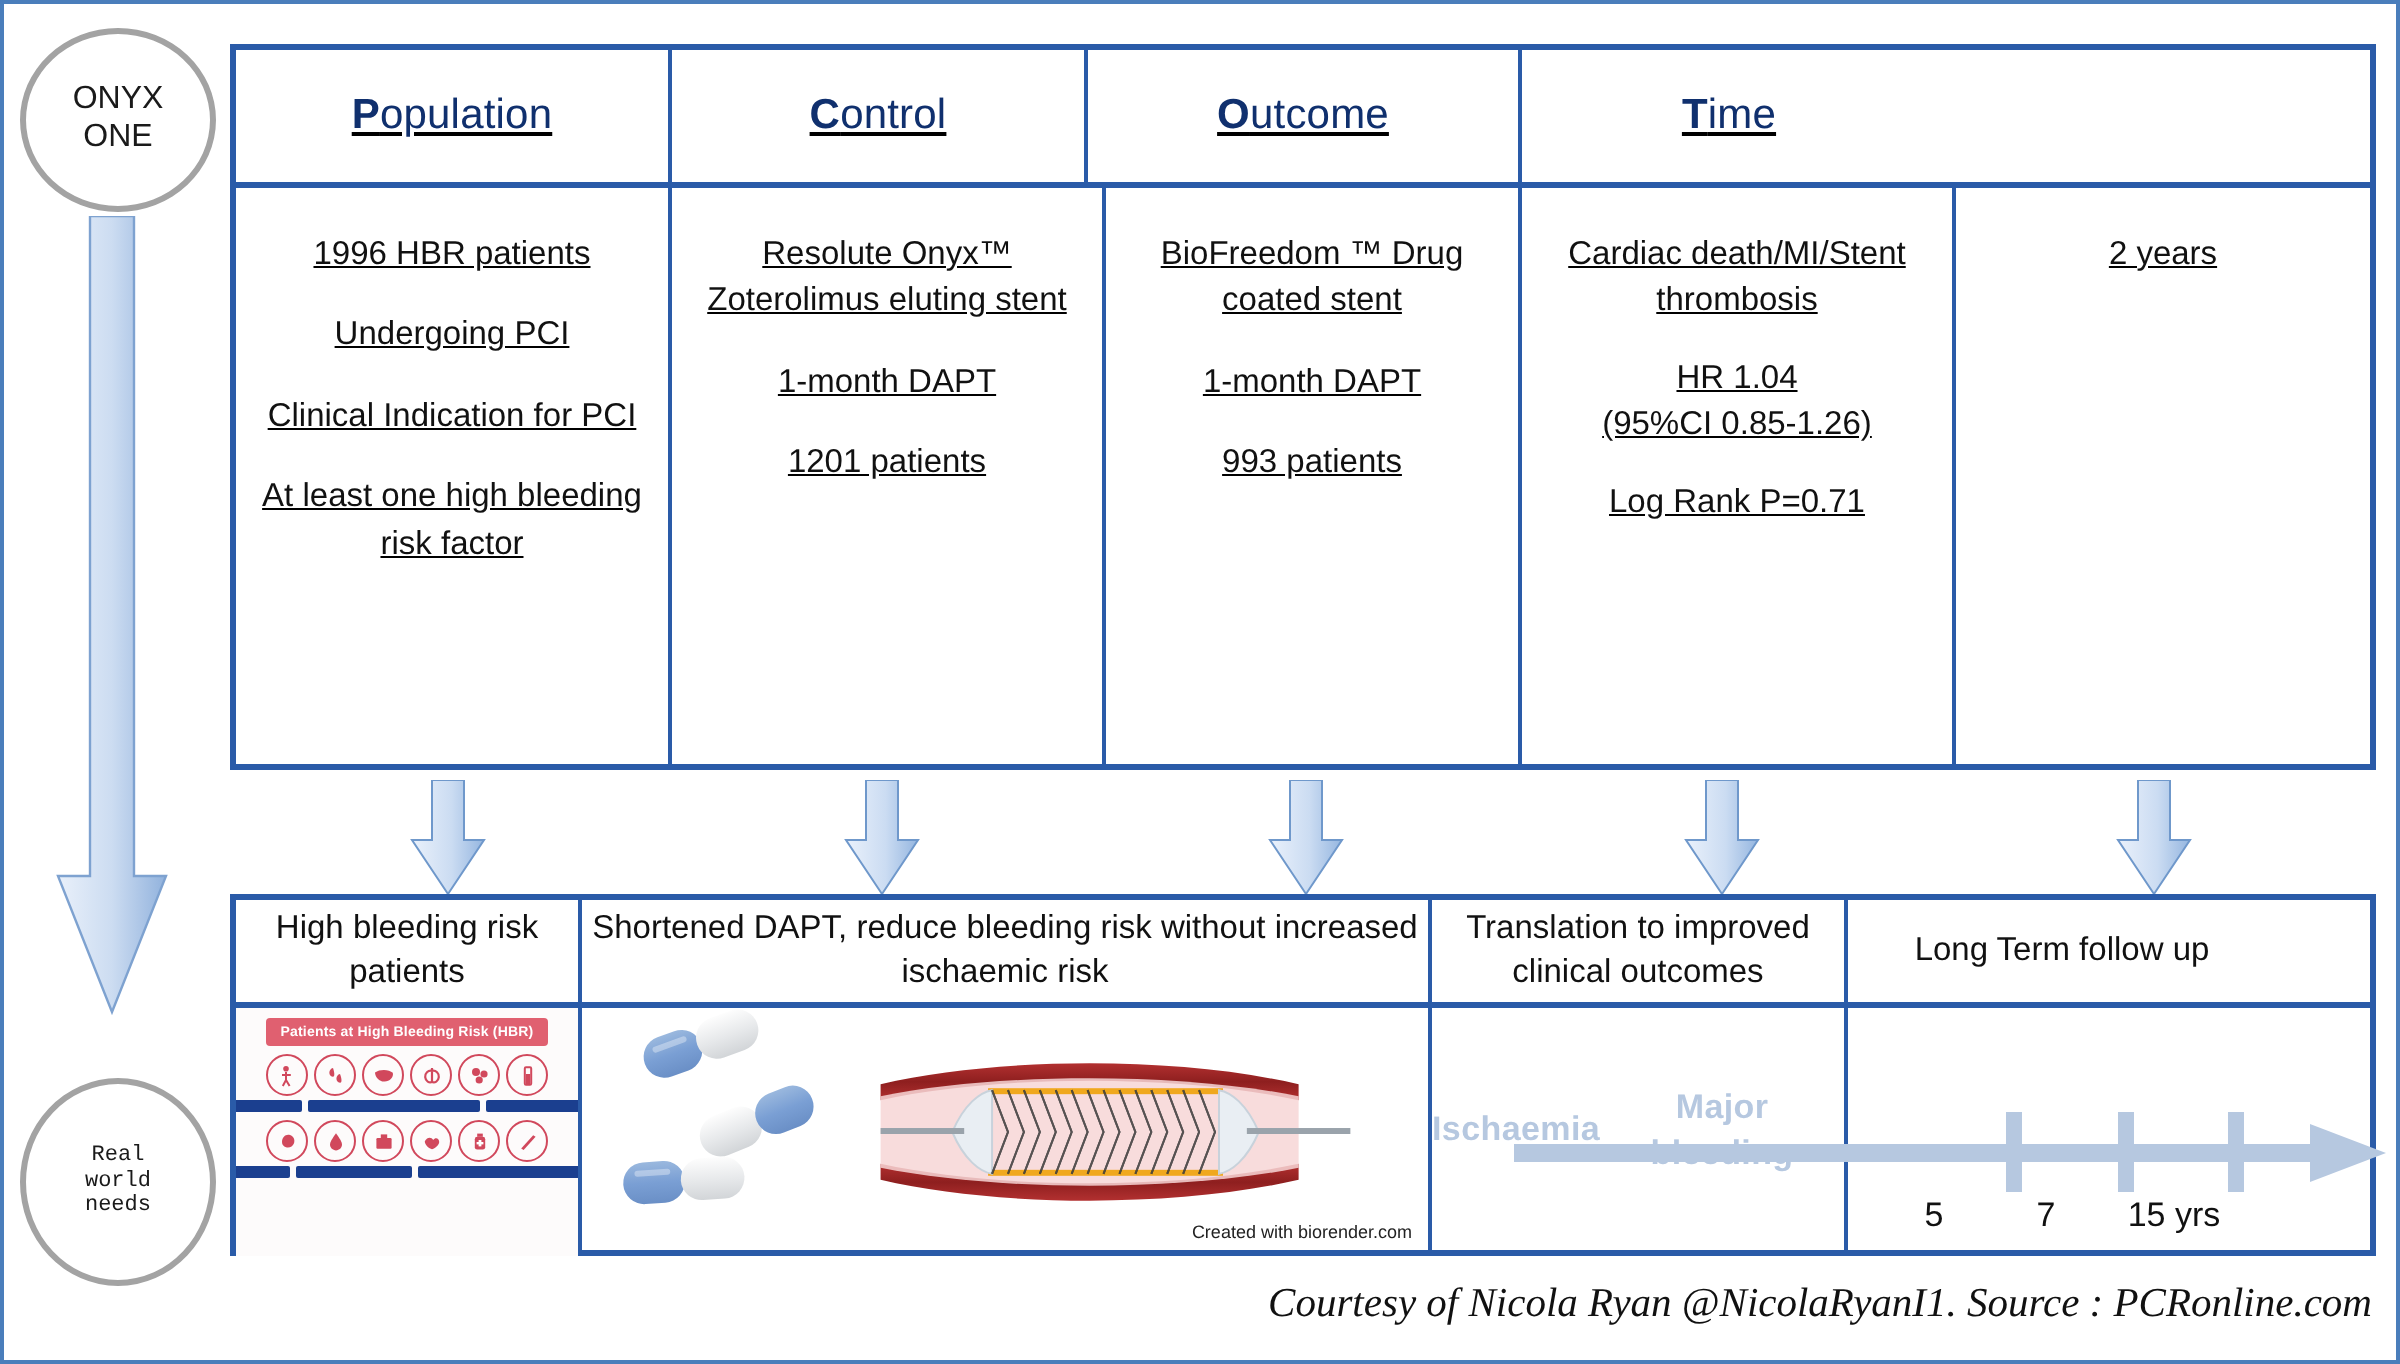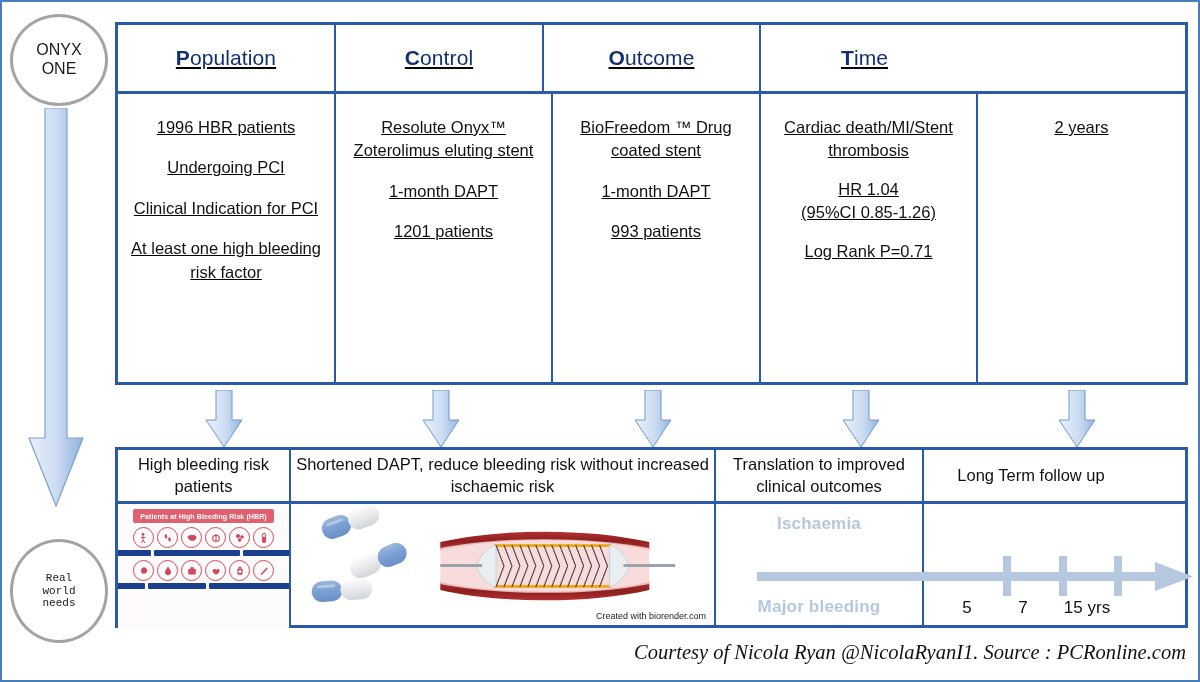--- a/index.html
+++ b/index.html
@@ -82,21 +82,21 @@
   .hbr-circ{width:19px;height:19px;border-radius:50%;border:1.4px solid #d1485c;
             display:flex;align-items:center;justify-content:center;}
   .hbr-bars{display:flex;gap:3px;margin-top:2px;width:186px;}
   .hbr-bar{height:6px;background:#1b3f8f;border-radius:1px;display:flex;
            align-items:center;justify-content:center;color:#fff;font-size:3.2px;}
 
   
   .bio-caption{position:absolute;right:8px;bottom:5px;font-size:9px;color:#222;}
 
   
-  .risk-cell{flex-direction:column;justify-content:space-between;
+  .risk-cell{justify-content:space-between;
              padding:9px 0 10px 0;box-sizing:border-box;}
   .risk-word{font-size:17px;font-weight:bold;color:#b6c8e0;letter-spacing:.2px;}
 
   .time-cell{flex-direction:column;justify-content:flex-end;padding-bottom:9px;box-sizing:border-box;}
   .time-ticks{display:flex;gap:0;font-size:17px;color:#111;}
   .tick-lbl{width:56px;text-align:center;}
   .tick-lbl.wide{width:72px;}
 
   .timeline-svg{position:absolute;left:757px;top:556px;width:436px;height:44px;pointer-events:none;}
 

